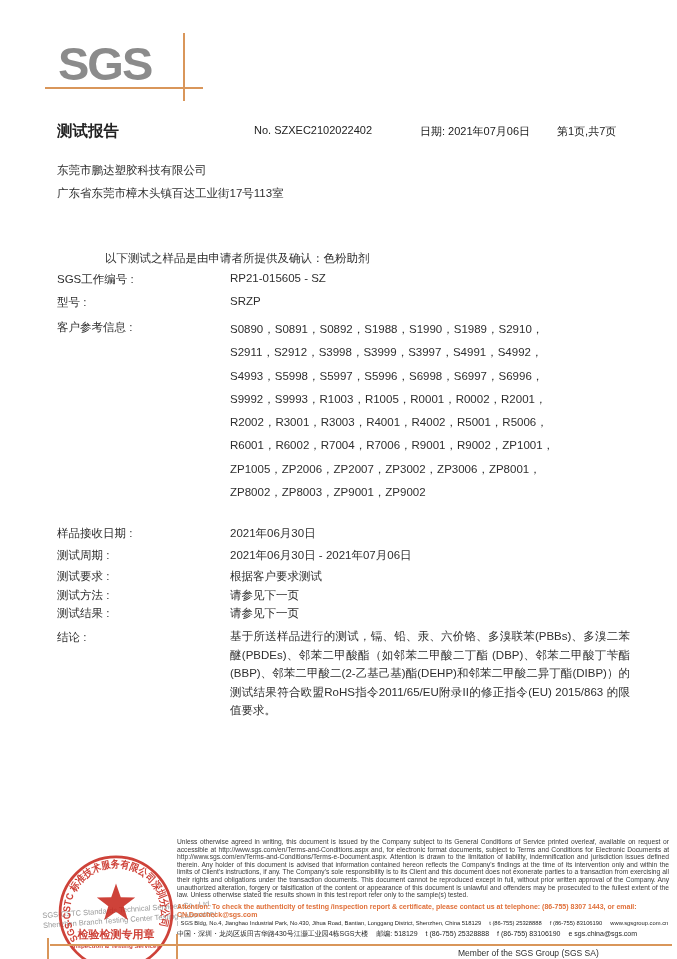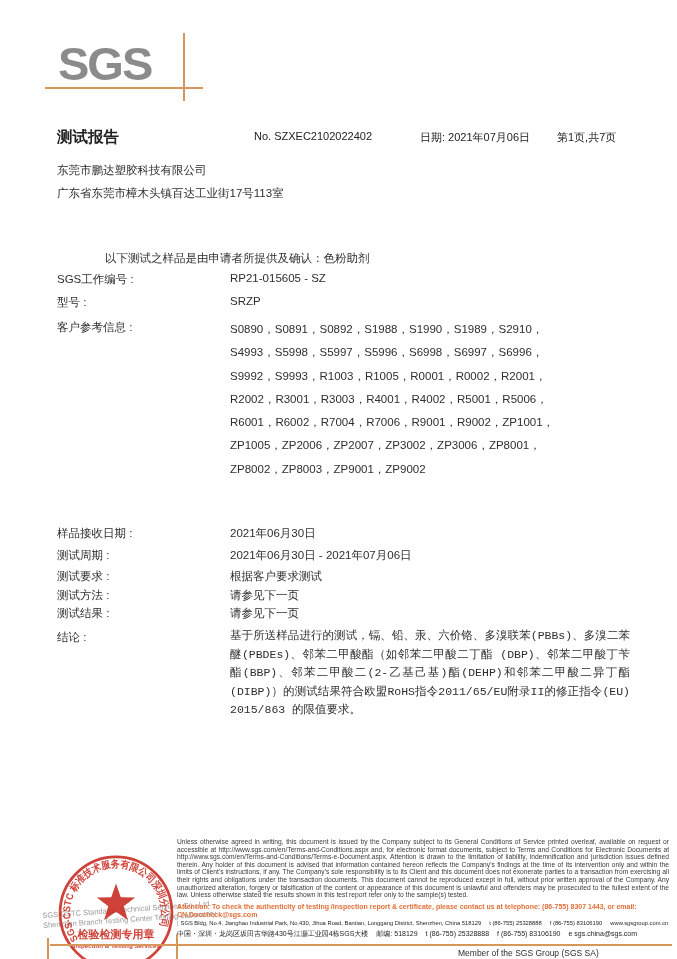--- a/index.html
+++ b/index.html
@@ -6,39 +6,39 @@
   html,body { background:#ffffff; }
   body { font-family:"Liberation Sans","DejaVu Sans",sans-serif; color:#2e2e2e; }
   .page { position:relative; width:677px; height:959px; background:#fff; overflow:hidden; }
 
   
   .logo-text { position:absolute; left:58px; top:36px; font-size:47px; font-weight:bold;
                color:#8b8b8b; letter-spacing:-2px; font-family:"Liberation Sans",sans-serif; }
   .logo-hline { position:absolute; left:45px; top:87px; width:158px; height:2px; background:#d9965a; }
   .logo-vline { position:absolute; left:183px; top:33px; width:2px; height:68px; background:#d9965a; }
 
-  .title-row { position:absolute; left:0; top:121px; width:677px; height:20px;margin-top:6px; }
+  .title-row { position:absolute; left:0; top:121px; width:677px; height:20px; }
   .report-title { position:absolute; left:57px; top:0; font-size:15.5px; font-weight:bold; color:#222; }
   .report-no  { position:absolute; left:230px; top:3px; font-size:11px; color:#222;padding-left:24px; }
   .report-date{ position:absolute; left:420px; top:3px; font-size:11px; color:#222; }
   .report-page{ position:absolute; left:557px; top:3px; font-size:11px; color:#222; }
 
   .applicant-name    { position:absolute; left:57px; top:163px; font-size:11.5px; color:#2e2e2e; }
   .applicant-address { position:absolute; left:57px; top:186px; font-size:11.5px; color:#2e2e2e;text-align:right; }
 
   .sample-note { position:absolute; left:57px; top:251px; font-size:11.5px; color:#2e2e2e;margin-left:48px; }
 
   
   .frow { position:absolute; left:57px; width:575px; font-size:11.5px; color:#2e2e2e; }
   .flabel { position:absolute; left:0; top:0; white-space:nowrap; }
   .fval   { position:absolute; left:173px; top:0; white-space:nowrap; }
   .ref-lines { position:absolute; left:230px; top:318px; width:420px; font-size:11.5px; color:#2e2e2e; }
   .ref-lines .rline { height:23.3px; line-height:23.3px; white-space:nowrap; }
   .conclusion-text { position:absolute; left:230px; top:627px; width:400px; font-size:11.5px;
-                     line-height:18.6px; color:#2e2e2e; text-align:justify; white-space:normal;font-family:Liberation Mono, monospace; }
+                     line-height:18.6px; color:#2e2e2e; text-align:justify; white-space:normal; }
 
   
   .legal { position:absolute; left:177px; top:838px; width:492px; font-size:6.7px; line-height:7.6px;
            color:#3a3a3a; text-align:justify; }
   .attention { position:absolute; left:177px; top:903px; width:492px; font-size:7px; line-height:8px;
                color:#e0703a; font-weight:bold; }
   .addr-en { position:absolute; left:177px; top:920px; width:496px; font-size:5.8px; color:#1e1e1e; white-space:nowrap; }
   .addr-cn { position:absolute; left:177px; top:929px; width:496px; font-size:7px; color:#1e1e1e; white-space:nowrap; }
   .addr-sep { color:#888; margin-right:2px; }
   .addr-gap { display:inline-block; width:8px; }
@@ -79,20 +79,21 @@
   </div>
   <div class="frow" style="top:295px">
     <span class="flabel">型号 :</span>
     <span class="fval">SRZP</span>
   </div>
   <div class="frow" style="top:320px">
     <span class="flabel">客户参考信息 :</span>
   </div>
   <div class="ref-lines">
     <div class="rline">S0890，S0891，S0892，S1988，S1990，S1989，S2910，</div>
+    <div class="rline">S2911，S2912，S3998，S3999，S3997，S4991，S4992，</div>
     <div class="rline">S4993，S5998，S5997，S5996，S6998，S6997，S6996，</div>
     <div class="rline">S9992，S9993，R1003，R1005，R0001，R0002，R2001，</div>
     <div class="rline">R2002，R3001，R3003，R4001，R4002，R5001，R5006，</div>
     <div class="rline">R6001，R6002，R7004，R7006，R9001，R9002，ZP1001，</div>
     <div class="rline">ZP1005，ZP2006，ZP2007，ZP3002，ZP3006，ZP8001，</div>
     <div class="rline">ZP8002，ZP8003，ZP9001，ZP9002</div>
   </div>
   <div class="frow" style="top:526px">
     <span class="flabel">样品接收日期 :</span>
     <span class="fval">2021年06月30日</span>

